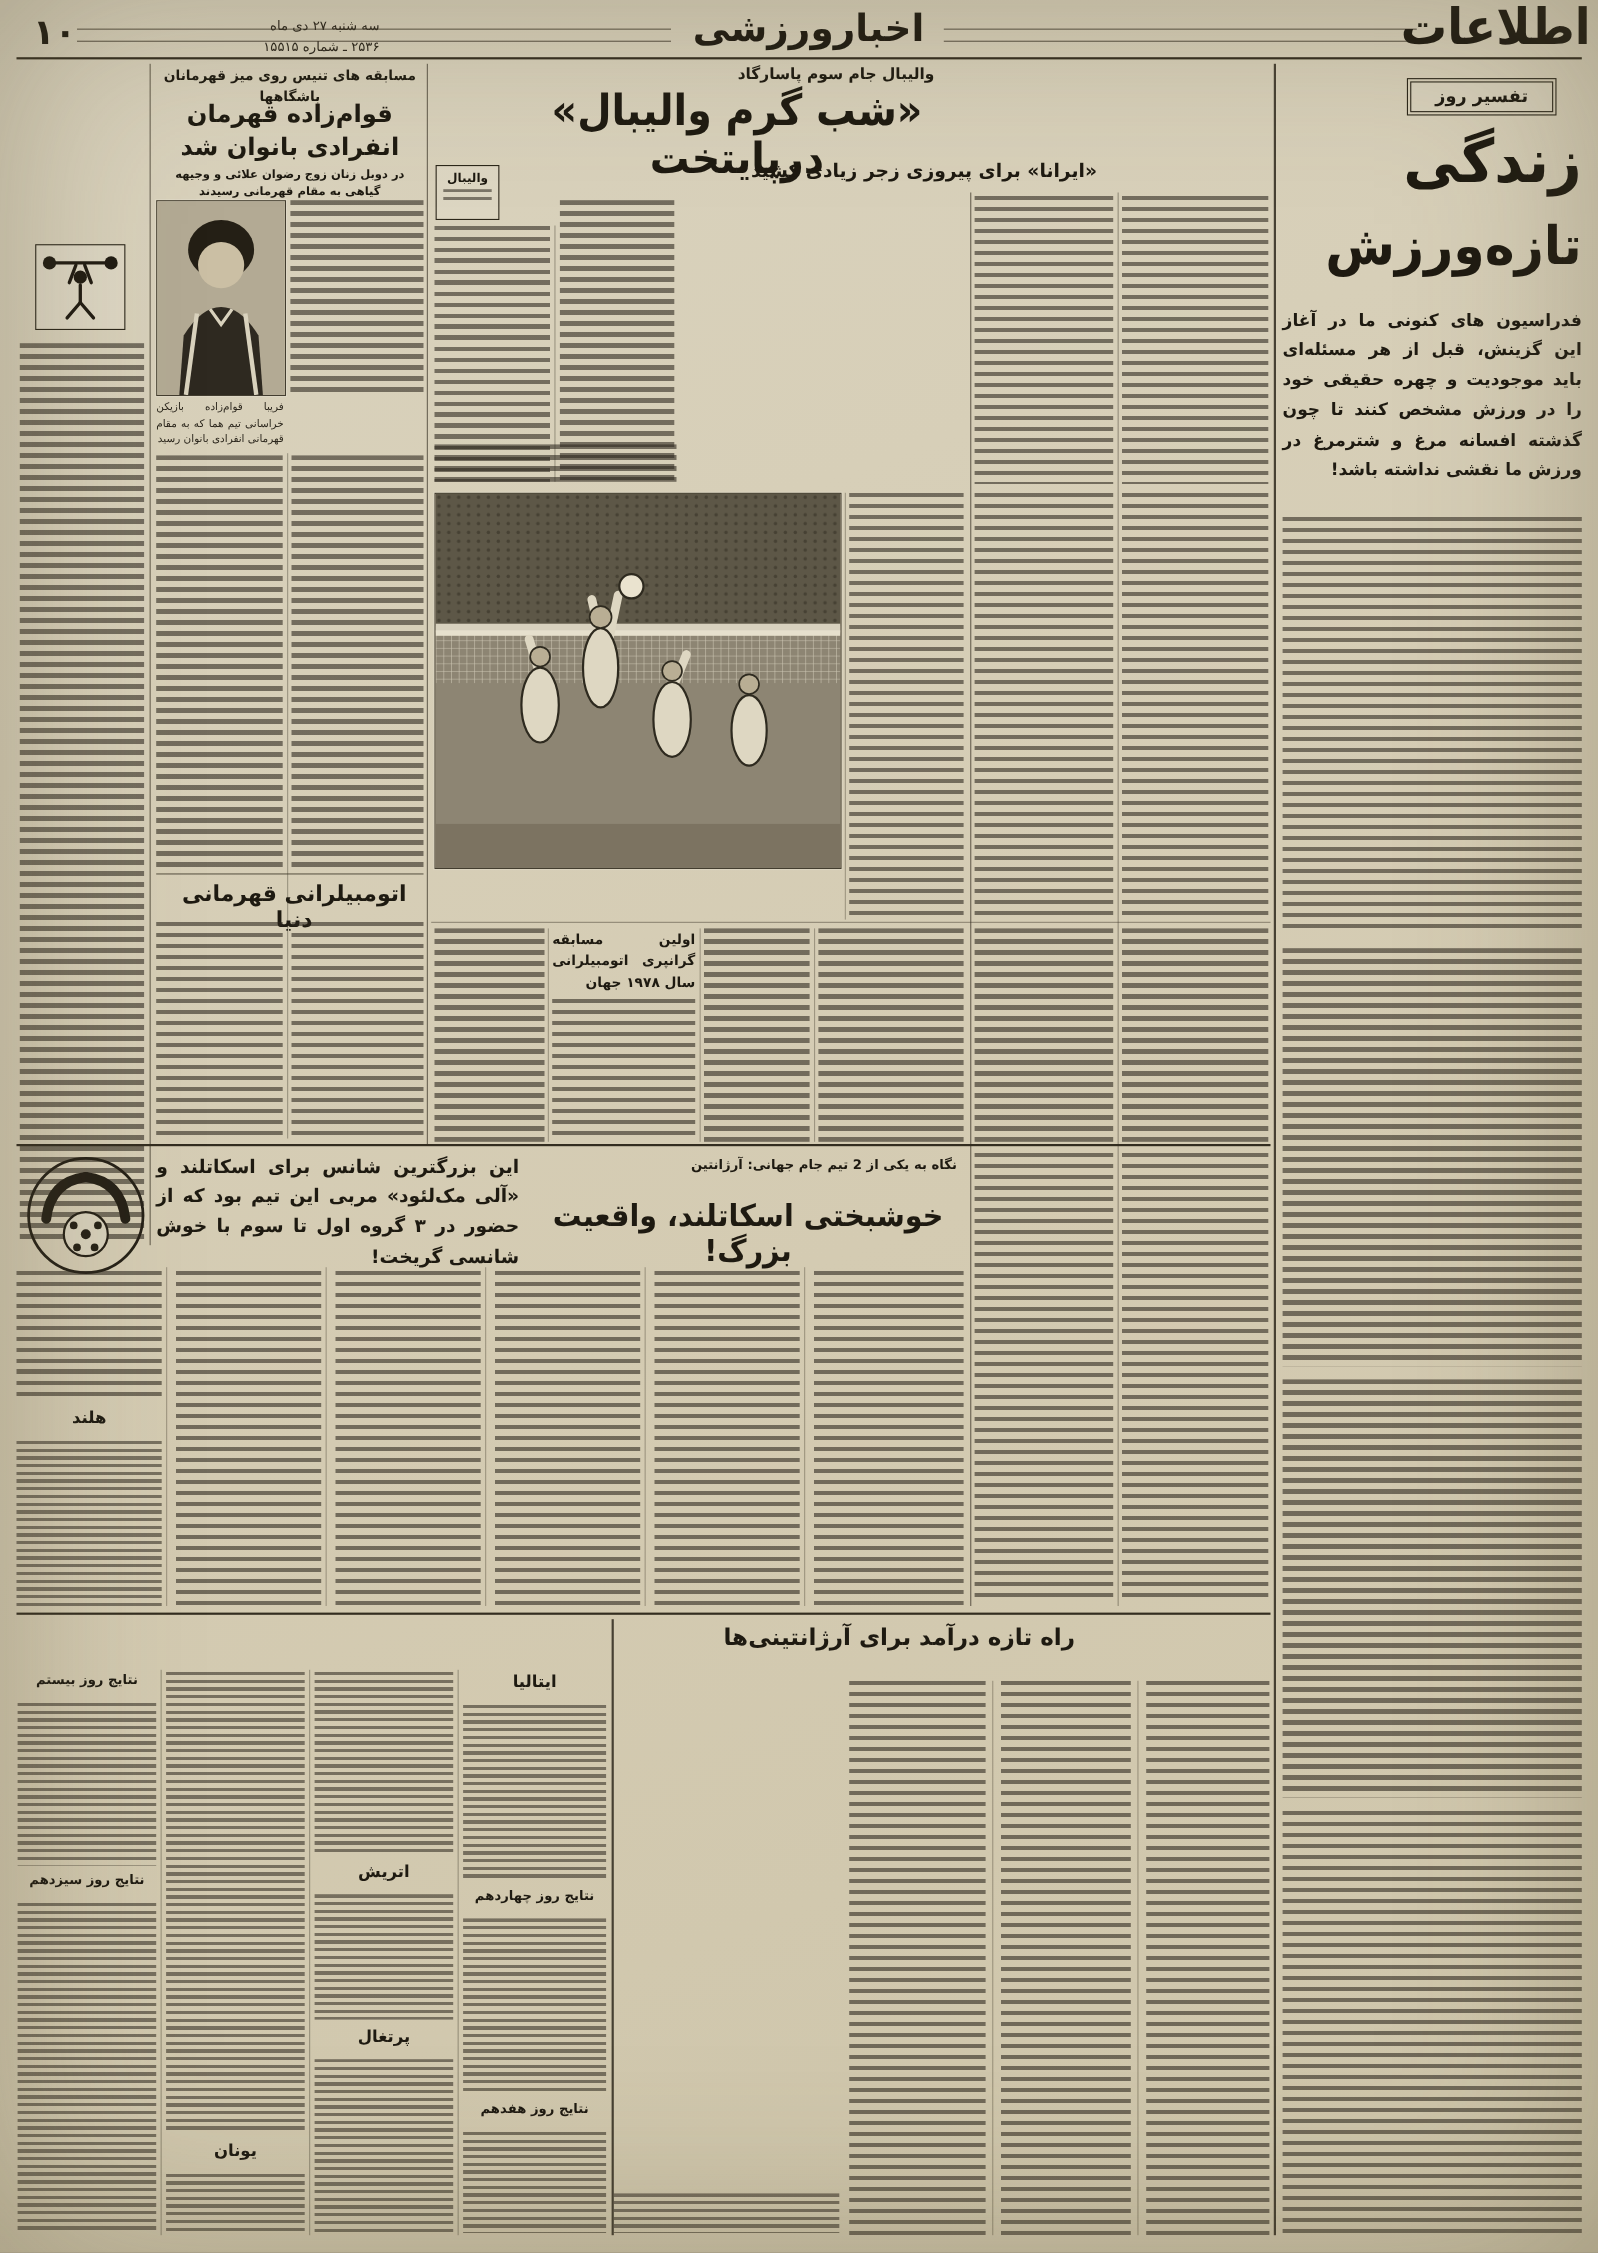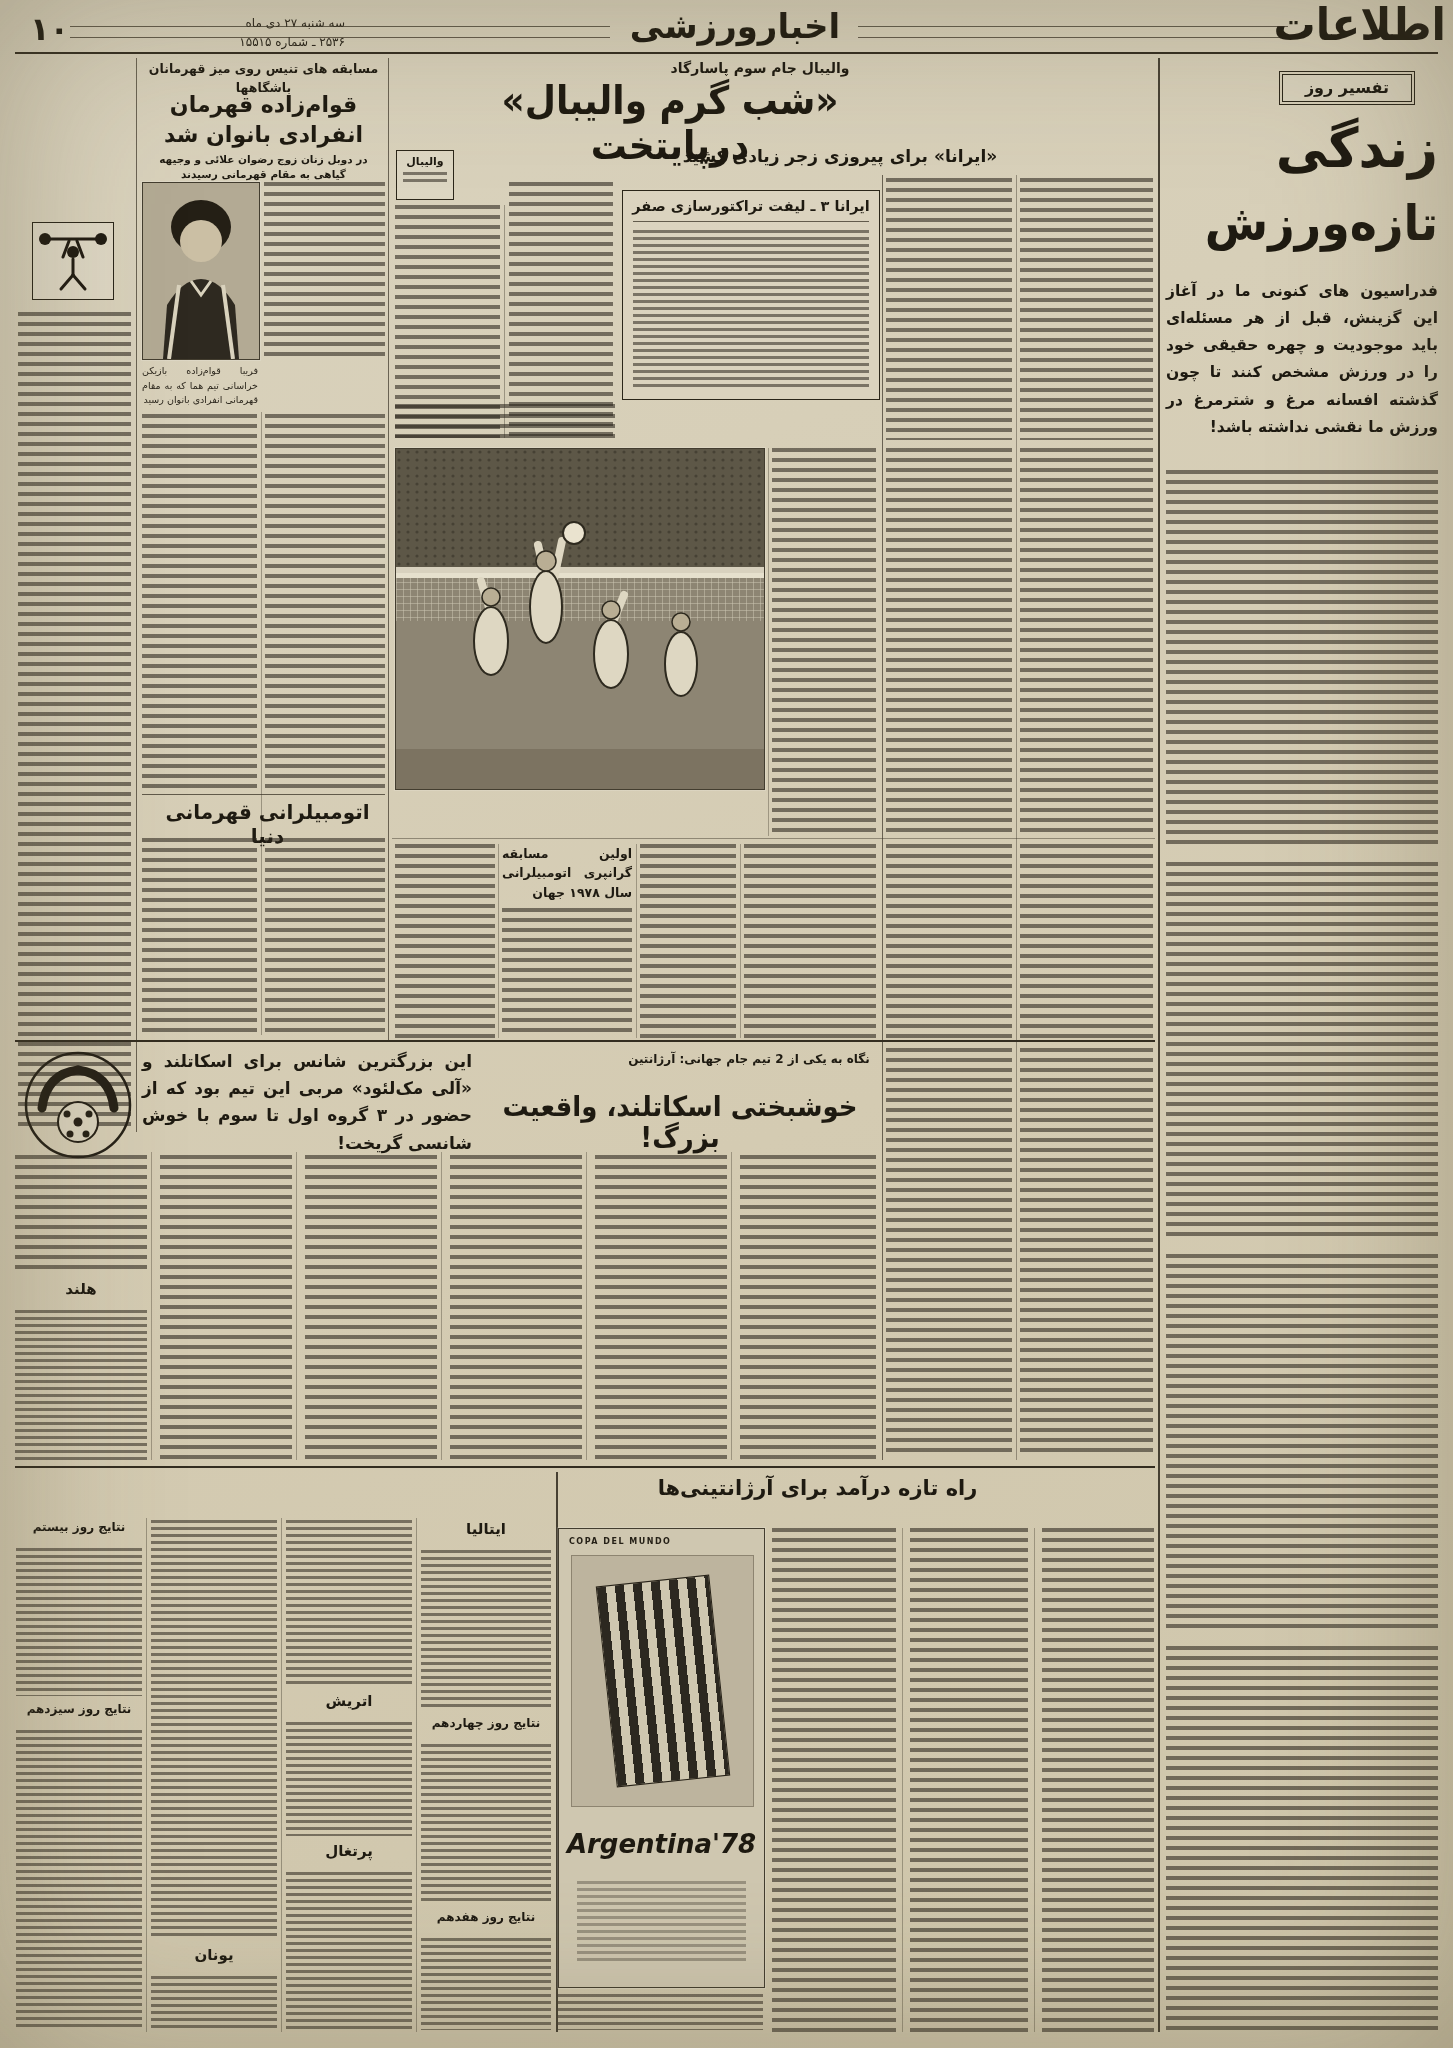--- a/index.html
+++ b/index.html
@@ -100,25 +100,20 @@
   <div class="s sim" style="left:142px;top:838px;width:115px;height:198px;"></div>
   <div class="s sim" style="left:265px;top:838px;width:120px;height:198px;"></div>
 
   <div class="s b rtl c" style="left:640px;top:60px;width:240px;font-size:14px;">والیبال جام سوم پاسارگاد</div>
   <div class="s b rtl c" style="left:440px;top:82px;width:460px;font-size:36px;transform:scaleY(1.08);">«شب گرم والیبال» درپایتخت</div>
   <div class="s b rtl c" style="left:600px;top:146px;width:480px;font-size:17px;">«ایرانا» برای پیروزی زجر زیادی کشید</div>
   <div class="s box" style="left:396px;top:150px;width:56px;height:48px;background:rgba(228,222,205,.4);">
     <div class="b rtl c" style="font-size:11px;margin-top:4px;">والیبال</div>
     <div class="sim2" style="margin:4px 6px 0 6px;height:14px;"></div>
   </div>
-  <div class="s box" style="left:622px;top:190px;width:256px;height:208px;background:rgba(226,219,201,.35);padding:0;">
-    <div class="b rtl c" style="font-size:14.5px;margin-top:7px;">ایرانا ۳ ـ لیفت تراکتورسازی صفر</div>
-    <div class="hr" style="position:static;display:block;margin:7px 10px 0 10px;"></div>
-    <div class="sim2" style="margin:8px 10px 0 10px;height:158px;"></div>
-  </div>
   <div class="vr" style="left:504px;top:205px;height:233px;opacity:.55;"></div>
   <div class="s sim" style="left:395px;top:205px;width:105px;height:233px;"></div>
   <div class="s sim" style="left:509px;top:182px;width:104px;height:256px;"></div>
   <div class="s sim" style="left:395px;top:404px;width:220px;height:34px;"></div>
   <div class="s sim" style="left:886px;top:178px;width:126px;height:262px;"></div>
   <div class="s sim" style="left:1020px;top:178px;width:133px;height:262px;"></div>
 
   <div class="s photo" style="left:395px;top:448px;width:368px;height:340px;">
     <svg width="368" height="340" viewBox="0 0 368 340">
       <defs>
@@ -231,28 +226,20 @@
   <div class="s sim2" style="left:286px;top:1872px;width:126px;height:158px;"></div>
 
   <div class="s b rtl c" style="left:421px;top:1520px;width:130px;font-size:15px;">ایتالیا</div>
   <div class="s sim2" style="left:421px;top:1550px;width:130px;height:160px;"></div>
   <div class="s b rtl c" style="left:421px;top:1716px;width:130px;font-size:12px;">نتایج روز چهاردهم</div>
   <div class="s sim2" style="left:421px;top:1744px;width:130px;height:160px;"></div>
   <div class="s b rtl c" style="left:421px;top:1910px;width:130px;font-size:12px;">نتایج روز هفدهم</div>
   <div class="s sim2" style="left:421px;top:1938px;width:130px;height:92px;"></div>
 
   <div class="s b rtl c" style="left:620px;top:1476px;width:395px;font-size:21px;">راه تازه درآمد برای آرژانتینی‌ها</div>
-  <div class="s photo" style="left:558px;top:1528px;width:205px;height:458px;background:#cfc7b0;">
-    <div style="position:absolute;left:10px;top:8px;font-size:8px;letter-spacing:1.5px;color:#262117;font-weight:bold;">COPA DEL MUNDO</div>
-    <div style="position:absolute;left:12px;top:26px;width:181px;height:250px;background:#bdb49e;border:1px solid #8d8470;">
-      <div style="position:absolute;left:34px;top:24px;width:112px;height:200px;transform:rotate(-6deg);border:1px solid #262117;background:repeating-linear-gradient(90deg,#2c2820 0 9px,#cfc7b0 9px 18px);"></div>
-    </div>
-    <div style="position:absolute;left:0;top:300px;width:205px;text-align:center;font-size:26px;font-weight:bold;font-style:italic;color:#1d1910;">Argentina'78</div>
-    <div class="sim2" style="position:absolute;left:18px;top:352px;width:169px;height:84px;opacity:.6;"></div>
-  </div>
   <div class="s sim2" style="left:558px;top:1994px;width:205px;height:36px;"></div>
   <div class="vr" style="left:902px;top:1528px;height:504px;opacity:.5;"></div>
   <div class="vr" style="left:1034px;top:1528px;height:504px;opacity:.5;"></div>
   <div class="s sim" style="left:772px;top:1528px;width:124px;height:504px;"></div>
   <div class="s sim" style="left:910px;top:1528px;width:118px;height:504px;"></div>
   <div class="s sim" style="left:1042px;top:1528px;width:112px;height:504px;"></div>
 
 </div>
 
 </body></html>

